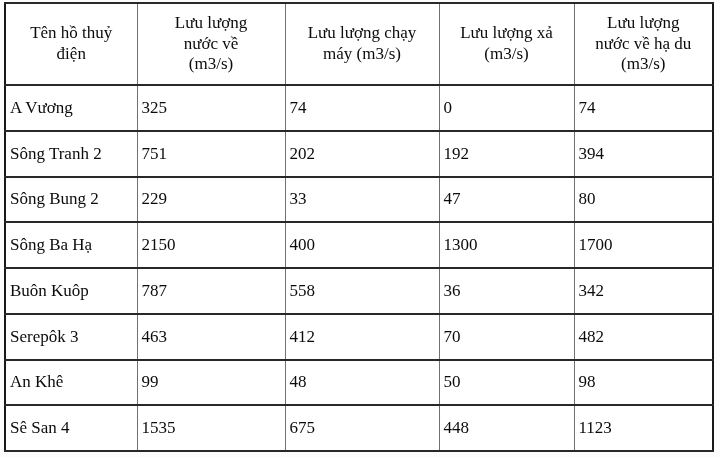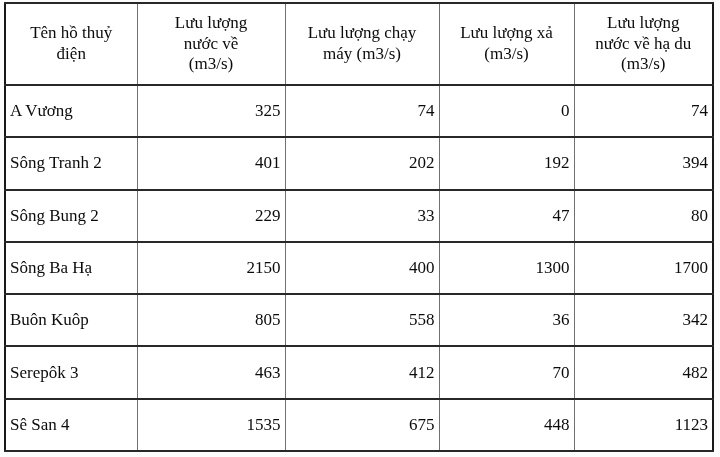--- a/index.html
+++ b/index.html
@@ -40,21 +40,21 @@
     padding: 0 4px;
     overflow: hidden;
   }
   .flow-table thead tr { height: 82px; }
   .flow-table tbody tr { height: 33px; }
   .flow-table th {
     text-align: center;
     white-space: pre-line;
     line-height: 1.22;
   }
-  .flow-table td.val { text-align: right; }
+  .flow-table td.val { text-align: left; }
   .flow-table td.name {
     text-align: left;
   }
 </style>
 </head>
 <body>
 
 <div class="page">
   <table class="flow-table">
     <colgroup>
@@ -83,52 +83,59 @@
     <tbody>
       <tr>
         <td class="name">A Vương</td>
         <td class="val">325</td>
         <td class="val">74</td>
         <td class="val">0</td>
         <td class="val">74</td>
       </tr>
       <tr>
         <td class="name">Sông Tranh 2</td>
-        <td class="val">401</td>
+        <td class="val">751</td>
         <td class="val">202</td>
         <td class="val">192</td>
         <td class="val">394</td>
       </tr>
       <tr>
         <td class="name">Sông Bung 2</td>
         <td class="val">229</td>
         <td class="val">33</td>
         <td class="val">47</td>
         <td class="val">80</td>
       </tr>
       <tr>
         <td class="name">Sông Ba Hạ</td>
         <td class="val">2150</td>
         <td class="val">400</td>
         <td class="val">1300</td>
         <td class="val">1700</td>
       </tr>
       <tr>
         <td class="name">Buôn Kuôp</td>
-        <td class="val">805</td>
+        <td class="val">787</td>
         <td class="val">558</td>
         <td class="val">36</td>
         <td class="val">342</td>
       </tr>
       <tr>
         <td class="name">Serepôk 3</td>
         <td class="val">463</td>
         <td class="val">412</td>
         <td class="val">70</td>
         <td class="val">482</td>
+      </tr>
+      <tr>
+        <td class="name">An Khê</td>
+        <td class="val">99</td>
+        <td class="val">48</td>
+        <td class="val">50</td>
+        <td class="val">98</td>
       </tr>
       <tr>
         <td class="name">Sê San 4</td>
         <td class="val">1535</td>
         <td class="val">675</td>
         <td class="val">448</td>
         <td class="val">1123</td>
       </tr>
     </tbody>
   </table>

